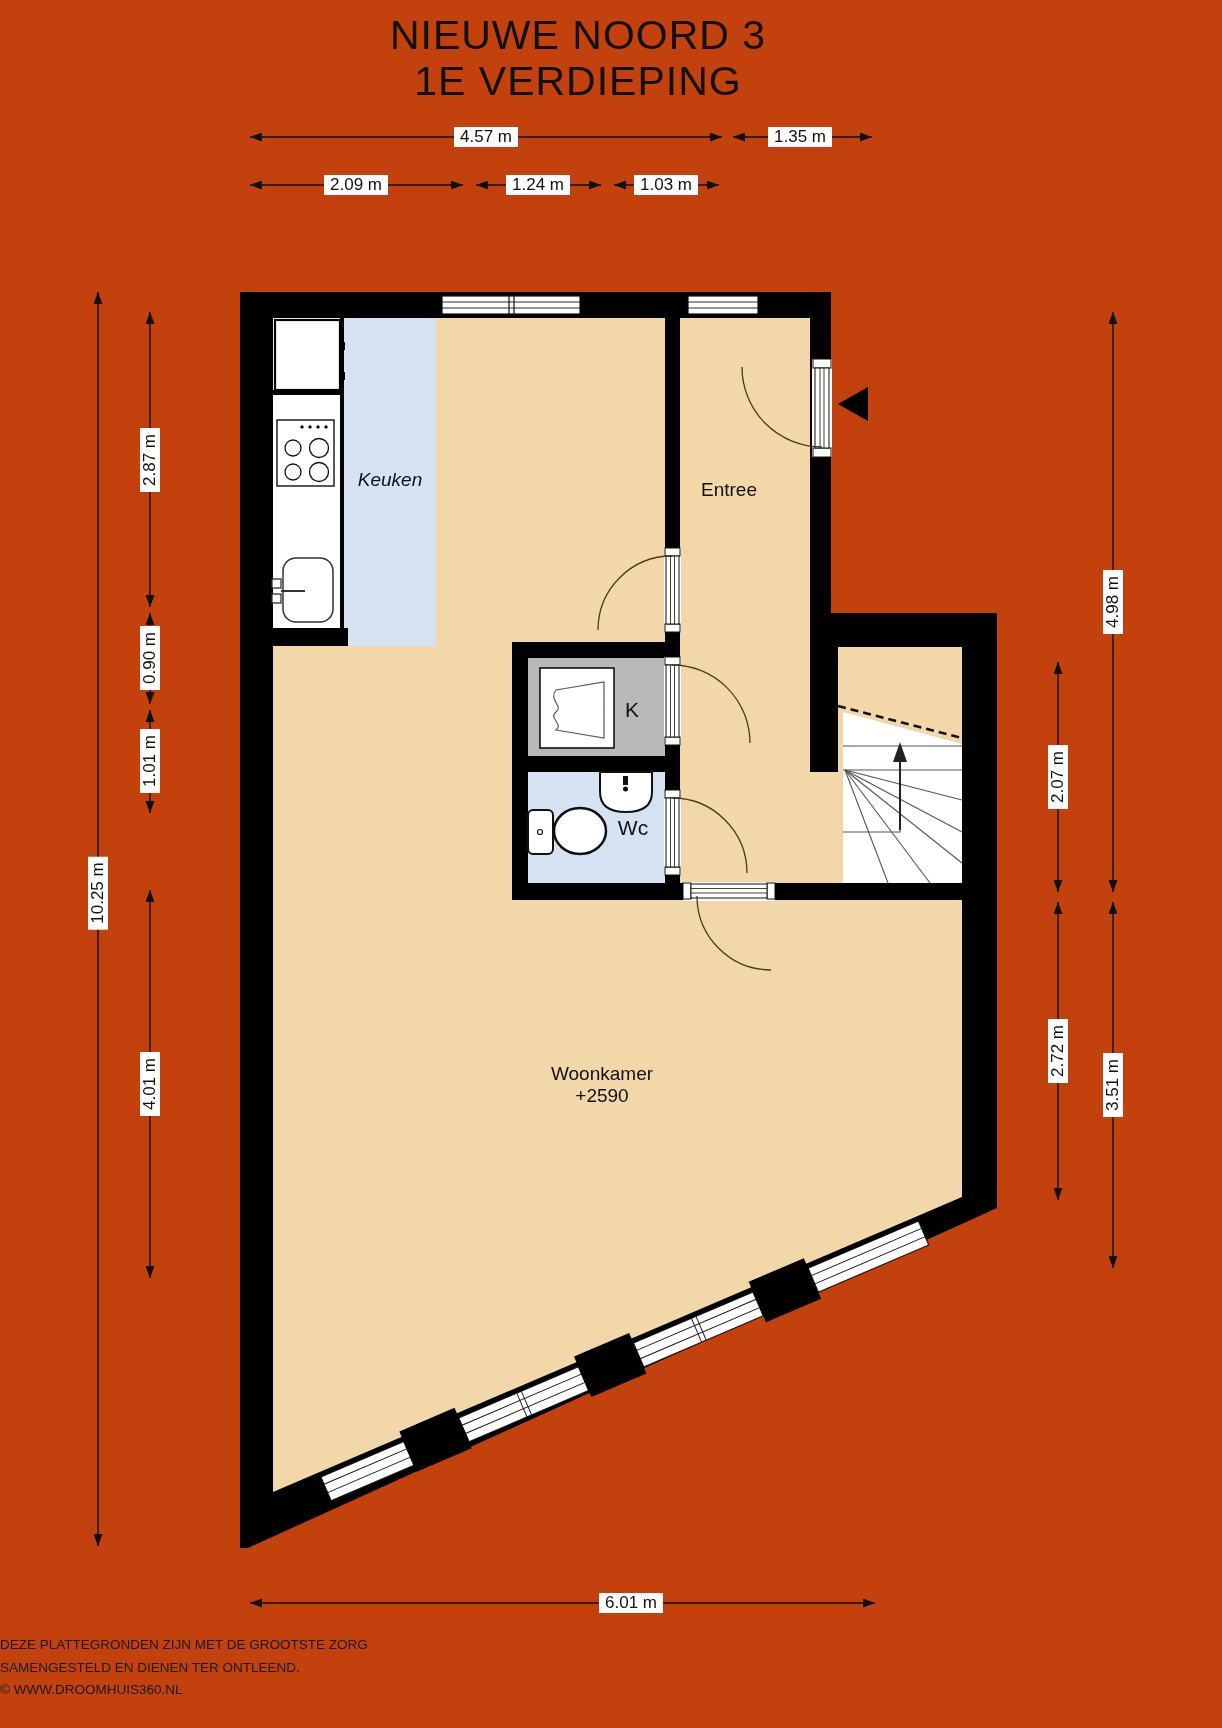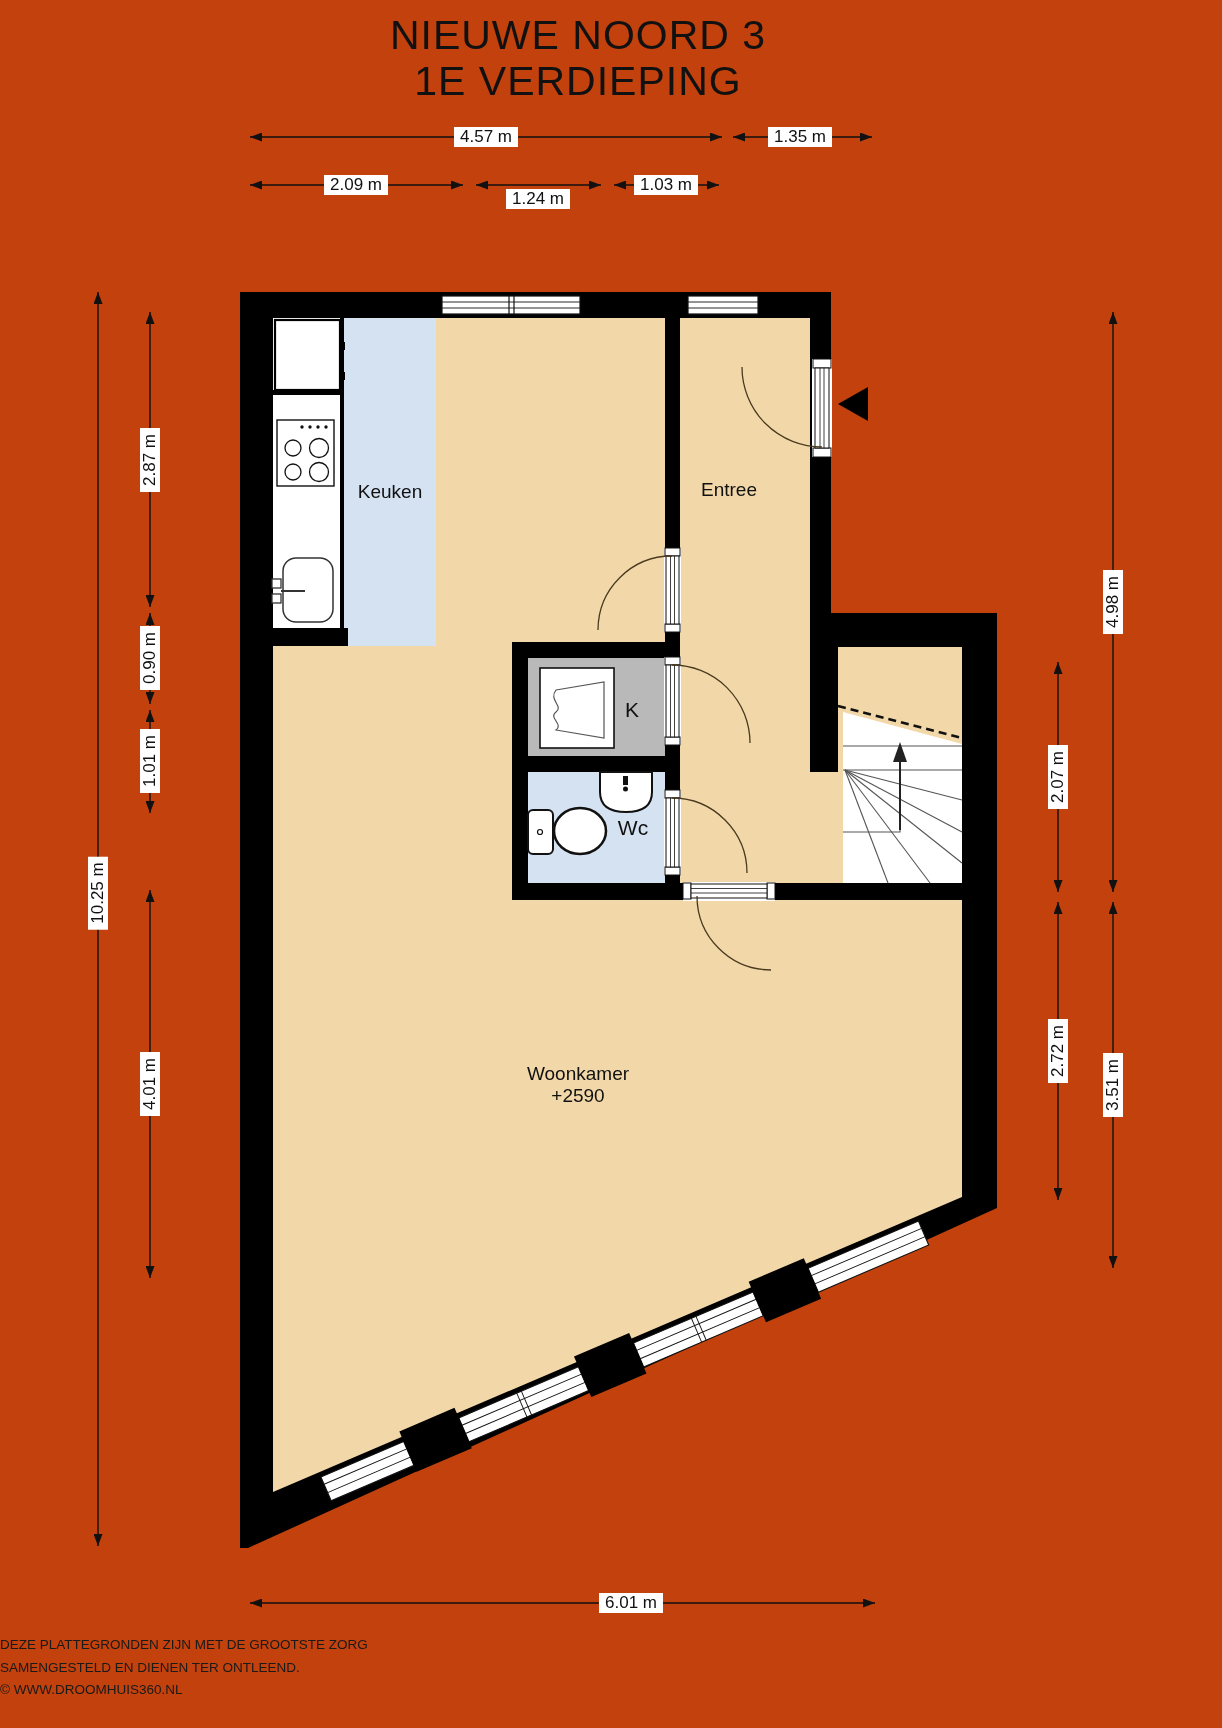--- a/index.html
+++ b/index.html
@@ -225,38 +225,38 @@
       <line x1="1058" y1="902" x2="1058" y2="1200" marker-start="url(#ah)" marker-end="url(#ah)"></line>
       <line x1="1113" y1="312" x2="1113" y2="892" marker-start="url(#ah)" marker-end="url(#ah)"></line>
       <line x1="1113" y1="902" x2="1113" y2="1268" marker-start="url(#ah)" marker-end="url(#ah)"></line>
       <line x1="250" y1="1603" x2="875" y2="1603" marker-start="url(#ah)" marker-end="url(#ah)"></line>
     </g>
   </svg>
 
   <div class="dim" style="left:486px;top:137px;">4.57 m</div>
   <div class="dim" style="left:800px;top:137px;">1.35 m</div>
   <div class="dim" style="left:356px;top:185px;">2.09 m</div>
-  <div class="dim" style="left:538px;top:199px;">1.24 m</div>
+  <div class="dim" style="left:538px;top:185px;">1.24 m</div>
   <div class="dim" style="left:666px;top:185px;">1.03 m</div>
   <div class="dim v" style="left:98px;top:893px;">10.25 m</div>
   <div class="dim v" style="left:150px;top:460px;">2.87 m</div>
   <div class="dim v" style="left:150px;top:658px;">0.90 m</div>
   <div class="dim v" style="left:150px;top:761px;">1.01 m</div>
   <div class="dim v" style="left:150px;top:1084px;">4.01 m</div>
   <div class="dim v" style="left:1058px;top:777px;">2.07 m</div>
   <div class="dim v" style="left:1058px;top:1051px;">2.72 m</div>
   <div class="dim v" style="left:1113px;top:602px;">4.98 m</div>
   <div class="dim v" style="left:1113px;top:1085px;">3.51 m</div>
   <div class="dim" style="left:615px;top:1603px;margin-left:16px;">6.01 m</div>
 
-  <div class="room" style="left:390px;top:492px;">Keuken</div>
+  <div class="room" style="left:390px;top:480px;font-style:italic;">Keuken</div>
   <div class="room" style="left:729px;top:490px;">Entree</div>
   <div class="room big" style="left:632px;top:710px;">K</div>
   <div class="room big" style="left:633px;top:828px;">Wc</div>
-  <div class="room" style="left:578px;top:1085px;">
+  <div class="room" style="left:602px;top:1085px;">
     <div>Woonkamer</div>
     <div class="sub">+2590</div>
   </div>
 
   <div class="footer">
     <div>DEZE PLATTEGRONDEN ZIJN MET DE GROOTSTE ZORG</div>
     <div>SAMENGESTELD EN DIENEN TER ONTLEEND.</div>
     <div>© WWW.DROOMHUIS360.NL</div>
   </div>
 

